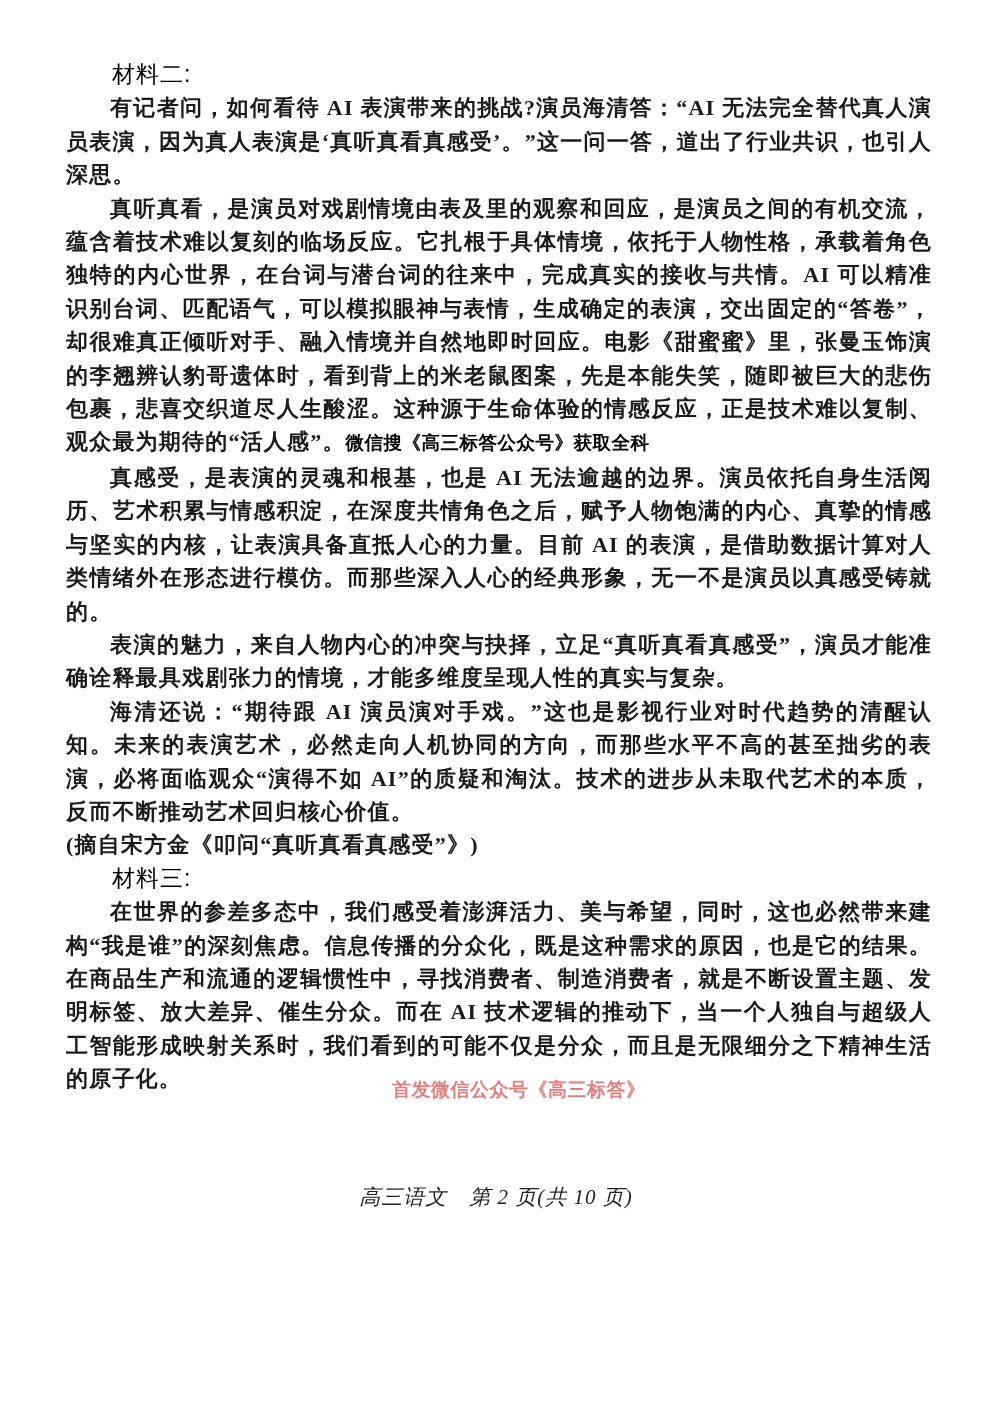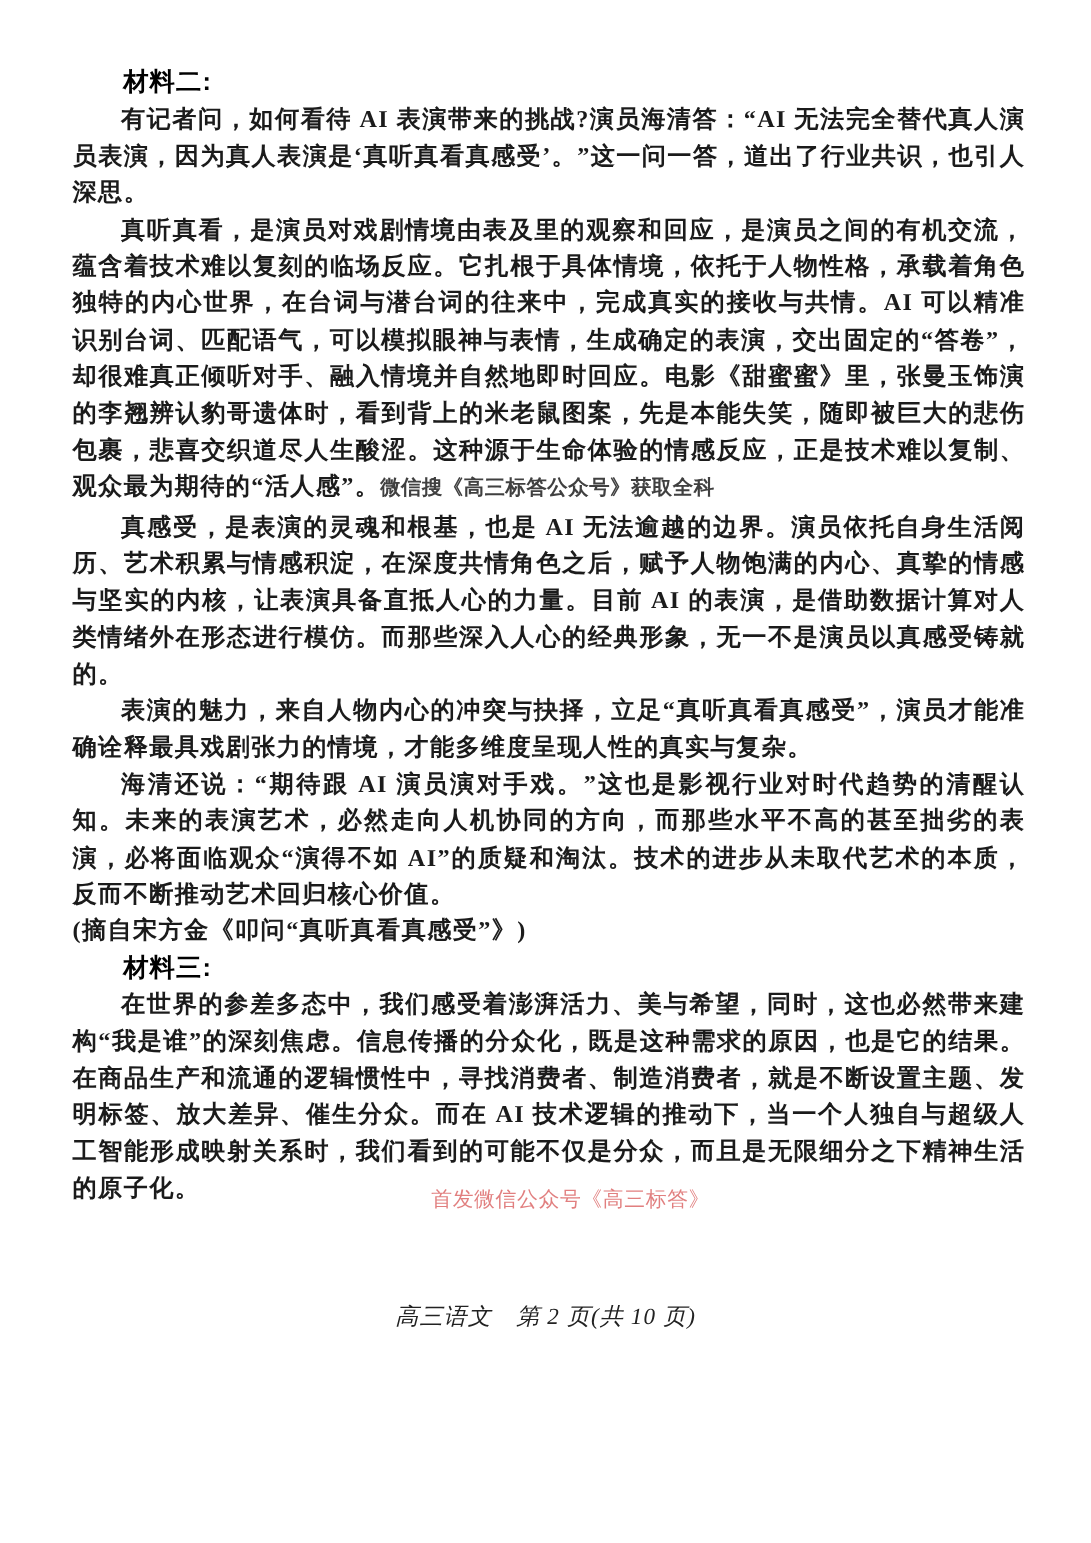--- a/index.html
+++ b/index.html
@@ -25,46 +25,47 @@
     line-height: 33.4px;
     letter-spacing: 1.2px;
     text-align: justify;
     text-indent: 2em;
     color: #1b1b1b;
     font-weight: bold;
   }
   .content h2 {
     font-family: "Liberation Sans", "DejaVu Sans", sans-serif;
     font-size: 23px;
-    font-weight: bold;
+    font-weight: normal;
     line-height: 33.4px;
     letter-spacing: 1px;
     text-indent: 2em;
     color: #000;
   }
   .ad-inline {
     font-size: 18.5px;
     letter-spacing: 0.5px;
-    color: #404040;
+    color: #000000;
   }
   .attribution {
     text-align: center;
     text-indent: 0 !important;
     padding-right: 22px;
   }
   .watermark {
     position: absolute;
     left: 392px;
     top: 1077px;
     font-size: 19px;
     letter-spacing: 0.5px;
     color: rgba(214, 78, 78, 0.72);
     white-space: nowrap;
     pointer-events: none;
     z-index: 3;
+    font-weight: bold;
   }
   .footer {
     position: absolute;
     left: 0;
     top: 1183px;
     width: 100%;
     text-align: center;
     font-size: 21px;
     letter-spacing: 1px;
     color: #222;

